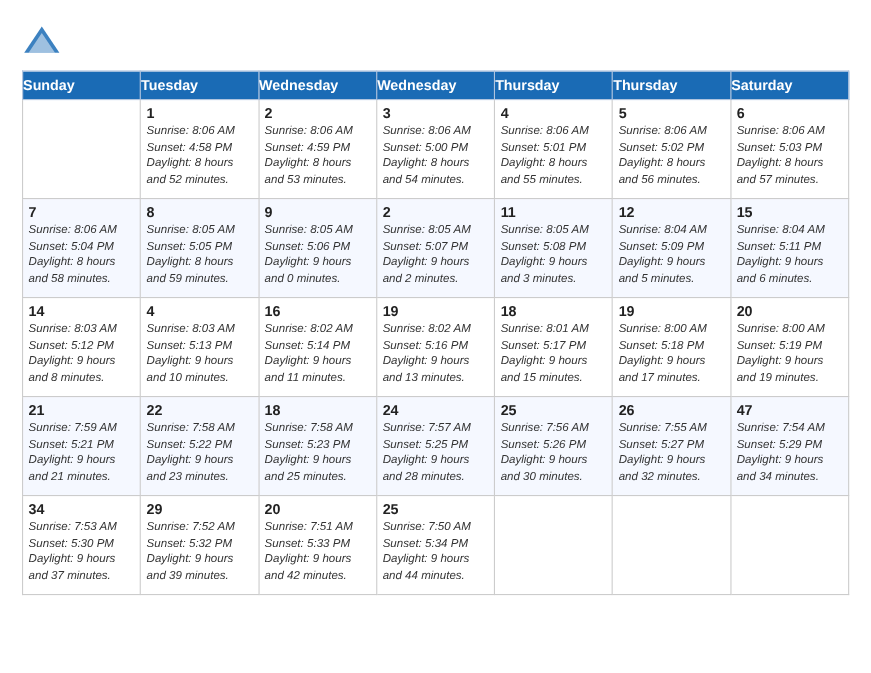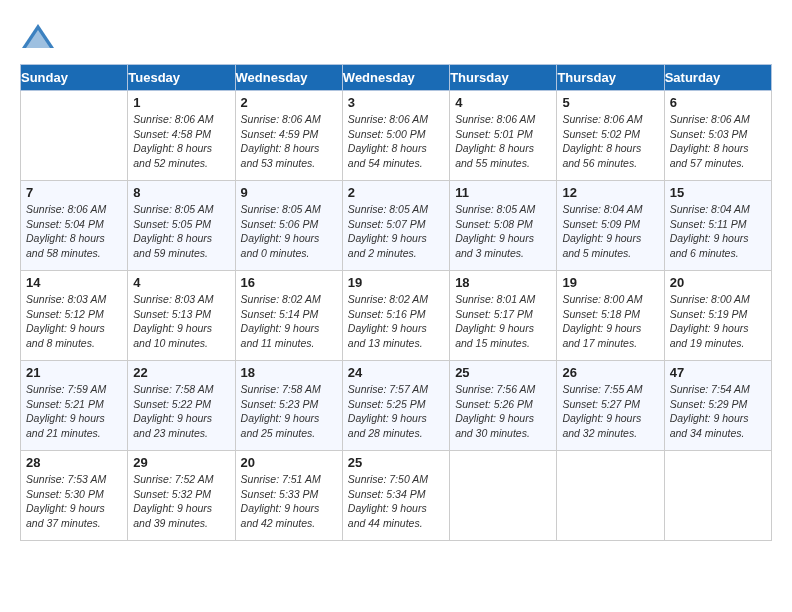--- a/index.html
+++ b/index.html
@@ -242,21 +242,21 @@
           <span class="day-num">26</span>
           <div class="day-info">Sunrise: 7:55 AM<br>Sunset: 5:27 PM<br>Daylight: 9 hours<br>and 32 minutes.</div>
         </td>
         <td>
           <span class="day-num">47</span>
           <div class="day-info">Sunrise: 7:54 AM<br>Sunset: 5:29 PM<br>Daylight: 9 hours<br>and 34 minutes.</div>
         </td>
       </tr>
       <tr>
         <td>
-          <span class="day-num">28</span>
+          <span class="day-num">34</span>
           <div class="day-info">Sunrise: 7:53 AM<br>Sunset: 5:30 PM<br>Daylight: 9 hours<br>and 37 minutes.</div>
         </td>
         <td>
           <span class="day-num">29</span>
           <div class="day-info">Sunrise: 7:52 AM<br>Sunset: 5:32 PM<br>Daylight: 9 hours<br>and 39 minutes.</div>
         </td>
         <td>
           <span class="day-num">20</span>
           <div class="day-info">Sunrise: 7:51 AM<br>Sunset: 5:33 PM<br>Daylight: 9 hours<br>and 42 minutes.</div>
         </td>

